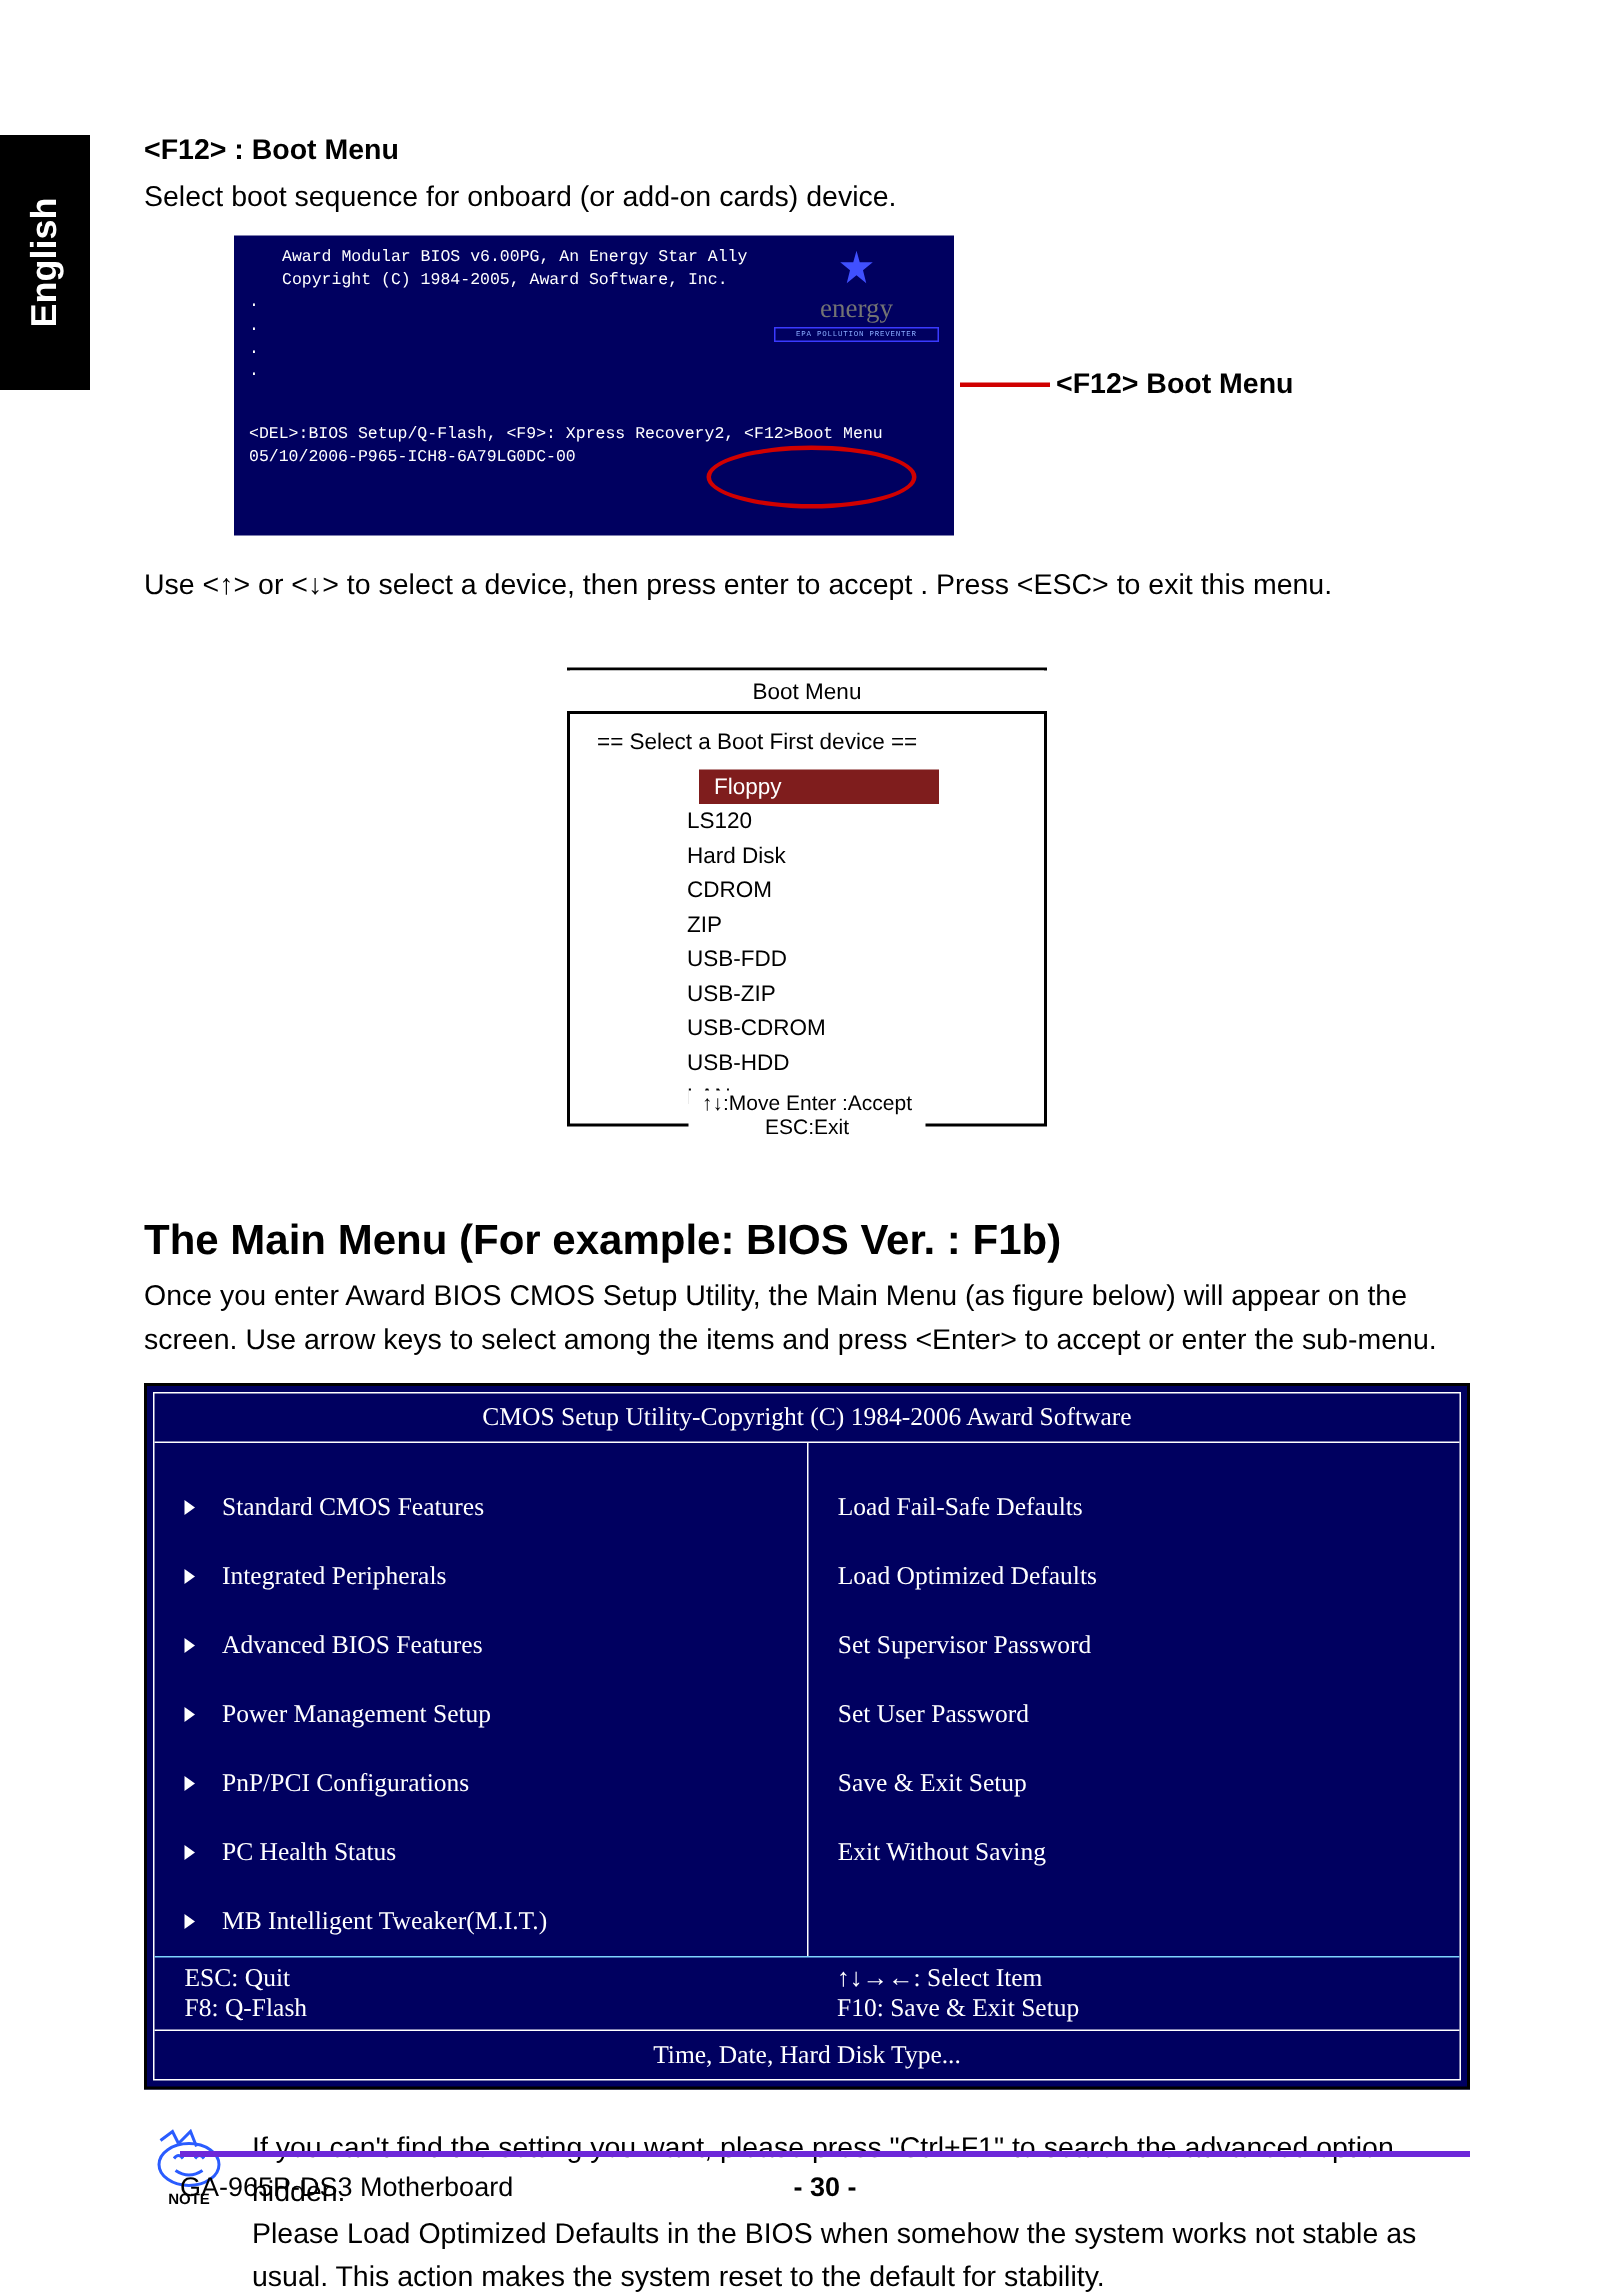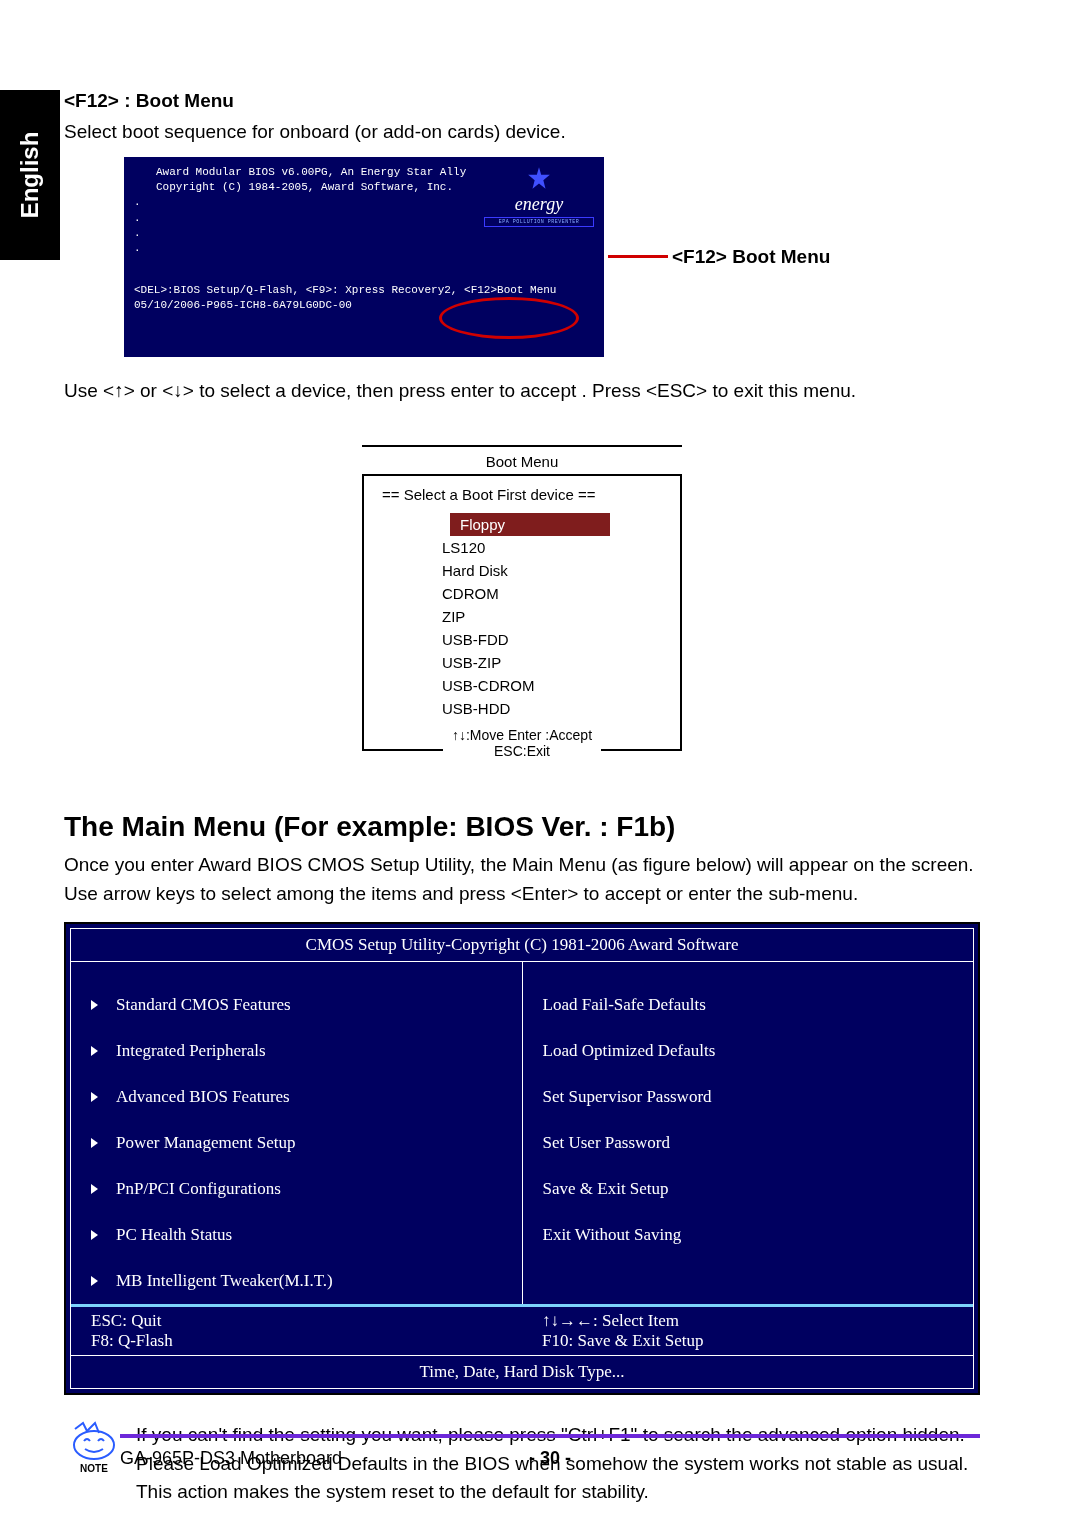--- a/index.html
+++ b/index.html
@@ -7,21 +7,21 @@
     background: #fff;
     font-family: Arial, Helvetica, sans-serif;
     width: 1080px;
     height: 1529px;
     position: relative;
     color: #000;
   }
   .page {
     position: absolute;
     left: 0; top: 0; width: 1080px; height: 1529px;
-    padding: 90px 100px 40px 64px;
+    padding: 90px 100px 40px 96px;
   }
   .lang-tab {
     position: absolute;
     left: 0; top: 90px;
     width: 60px; height: 170px;
     background: #000;
     color: #fff;
     font-weight: bold;
     font-size: 24px;
   }
@@ -42,21 +42,21 @@
     font-size: 11px;
     padding: 8px 10px 4px 10px;
     position: relative;
   }
   .bios-screen .line { white-space: pre; line-height: 1.4; }
   .logo-block {
     position:absolute; right:10px; top:8px;
     width: 110px; text-align:center;
   }
   .logo-block .energy {
-    font-style: italic; font-family: serif; font-size: 18px; color:#ffffff;
+    font-family: serif; font-size: 18px; color:#737373;
   }
   .logo-block .sub {
     font-size: 5px; letter-spacing: 0.5px; color:#8af; border:1px solid #3a3aff; padding:1px 2px; margin-top:2px;
   }
   .red-ellipse {
     position:absolute; right:25px; bottom:18px;
     width: 140px; height: 42px;
     border: 3px solid #d00000;
     border-radius: 50%;
     pointer-events:none;
@@ -117,21 +117,21 @@
     display:flex;
   }
   .cmos-col { flex:1; padding: 10px 20px; }
   .cmos-col.left { border-right:1px solid #fff; }
   .cmos-row { display:flex; align-items:center; padding:3px 0;margin-top:20px; }
   .tri {
     width:0; height:0; border-top:5px solid transparent; border-bottom:5px solid transparent;
     border-left:7px solid #fff; margin-right: 18px;
   }
   .cmos-help {
-    display:flex; border-top:3px solid #7dd3fc;
+    display:flex; border-top:1px solid #7dd3fc;
   }
   .cmos-help > div { flex:1; padding:4px 20px; }
   .cmos-hint { text-align:center; padding:6px 0; border-top:1px solid #fff; }
 
   .note-block {
     display:flex; align-items:flex-start; margin-top:26px; gap:12px;
   }
   .note-icon { flex:0 0 60px; text-align:center; font-size:10px; font-weight:bold; }
   .note-icon svg { display:block; margin:0 auto 2px auto; }
   .note-text { flex:1; font-size:19px; line-height:1.5; }
@@ -200,21 +200,21 @@
       <div class="boot-item">LAN</div>
     </div>
     <div class="boot-footer">↑↓:Move  Enter :Accept  ESC:Exit</div>
   </div>
 
   <h2 class="main-head">The Main Menu (For example: BIOS Ver. : F1b)</h2>
   <div class="body-text">Once you enter Award BIOS CMOS Setup Utility, the Main Menu (as figure below) will appear on the screen. Use arrow keys to select among the items and press &lt;Enter&gt; to accept or enter the sub-menu.</div>
 
   <div class="cmos-box">
     <div class="cmos-inner">
-      <div class="cmos-title">CMOS Setup Utility-Copyright (C) 1981-2006 Award Software</div>
+      <div class="cmos-title">CMOS Setup Utility-Copyright (C) 1984-2006 Award Software</div>
       <div class="cmos-grid">
         <div class="cmos-col left">
           <div class="cmos-row">
               <span class="tri"></span>
               <span>Standard CMOS Features</span>
             </div>
           <div class="cmos-row">
               <span class="tri"></span>
               <span>Integrated Peripherals</span>
             </div>

